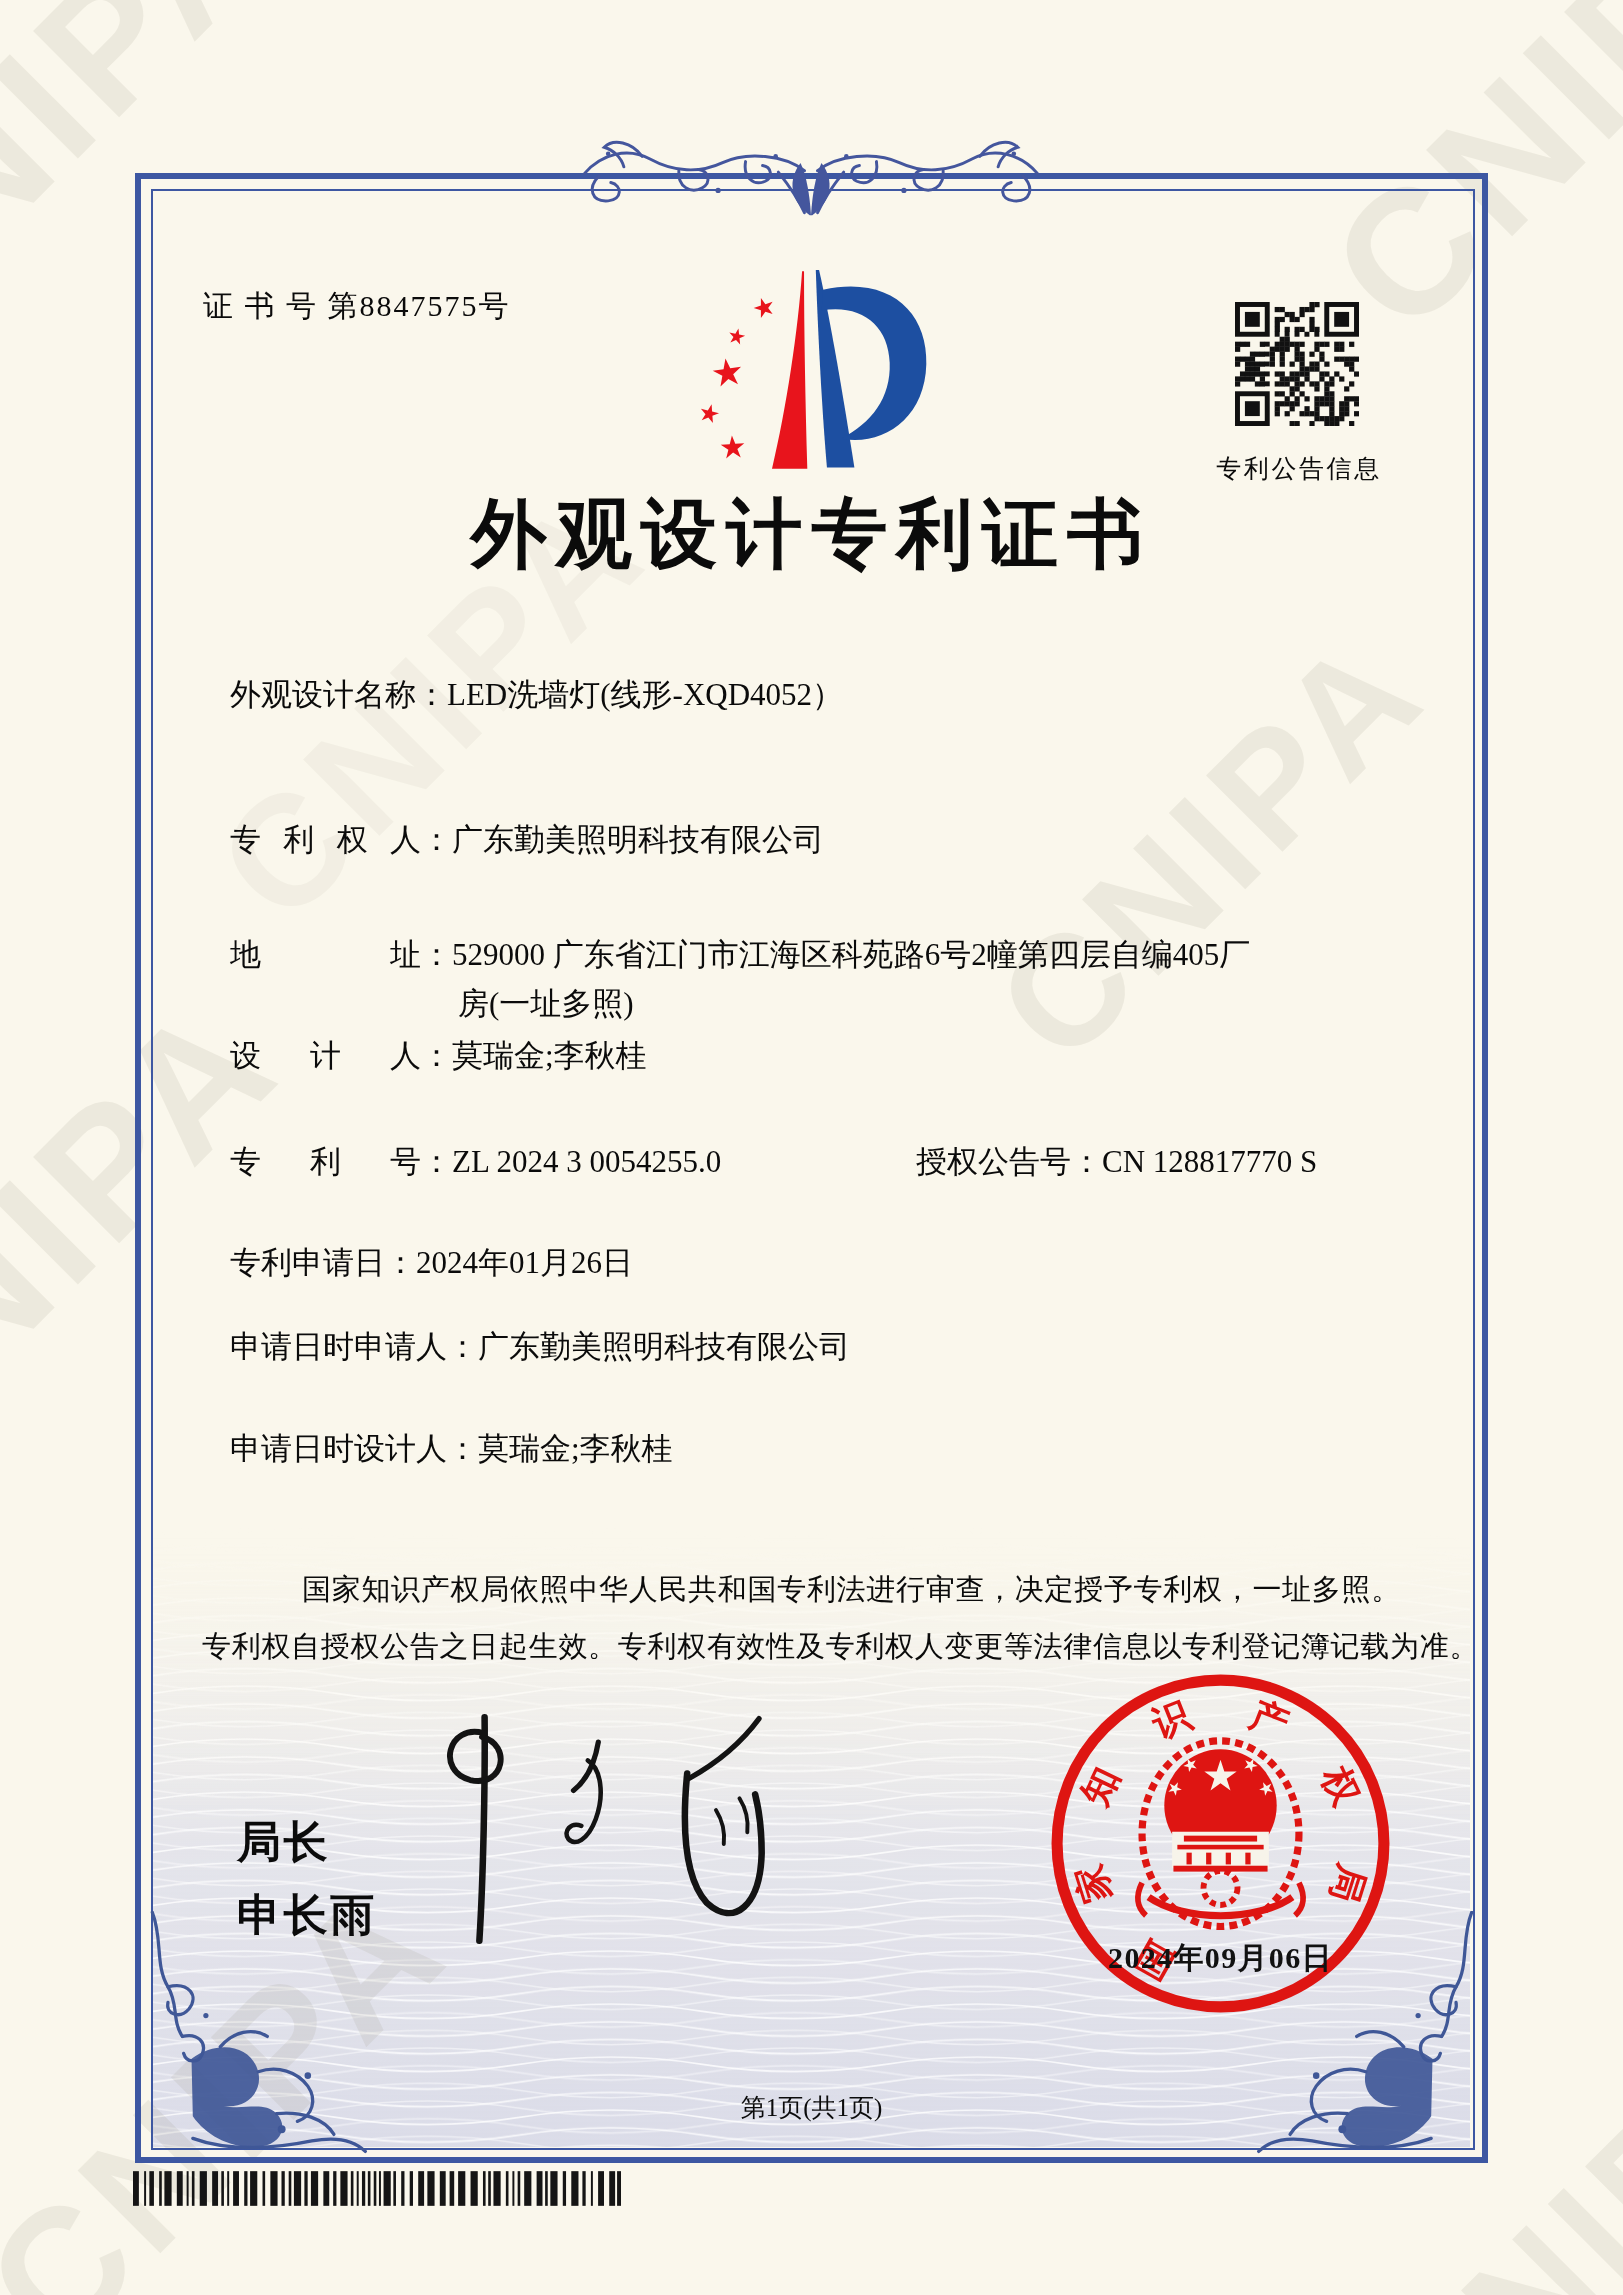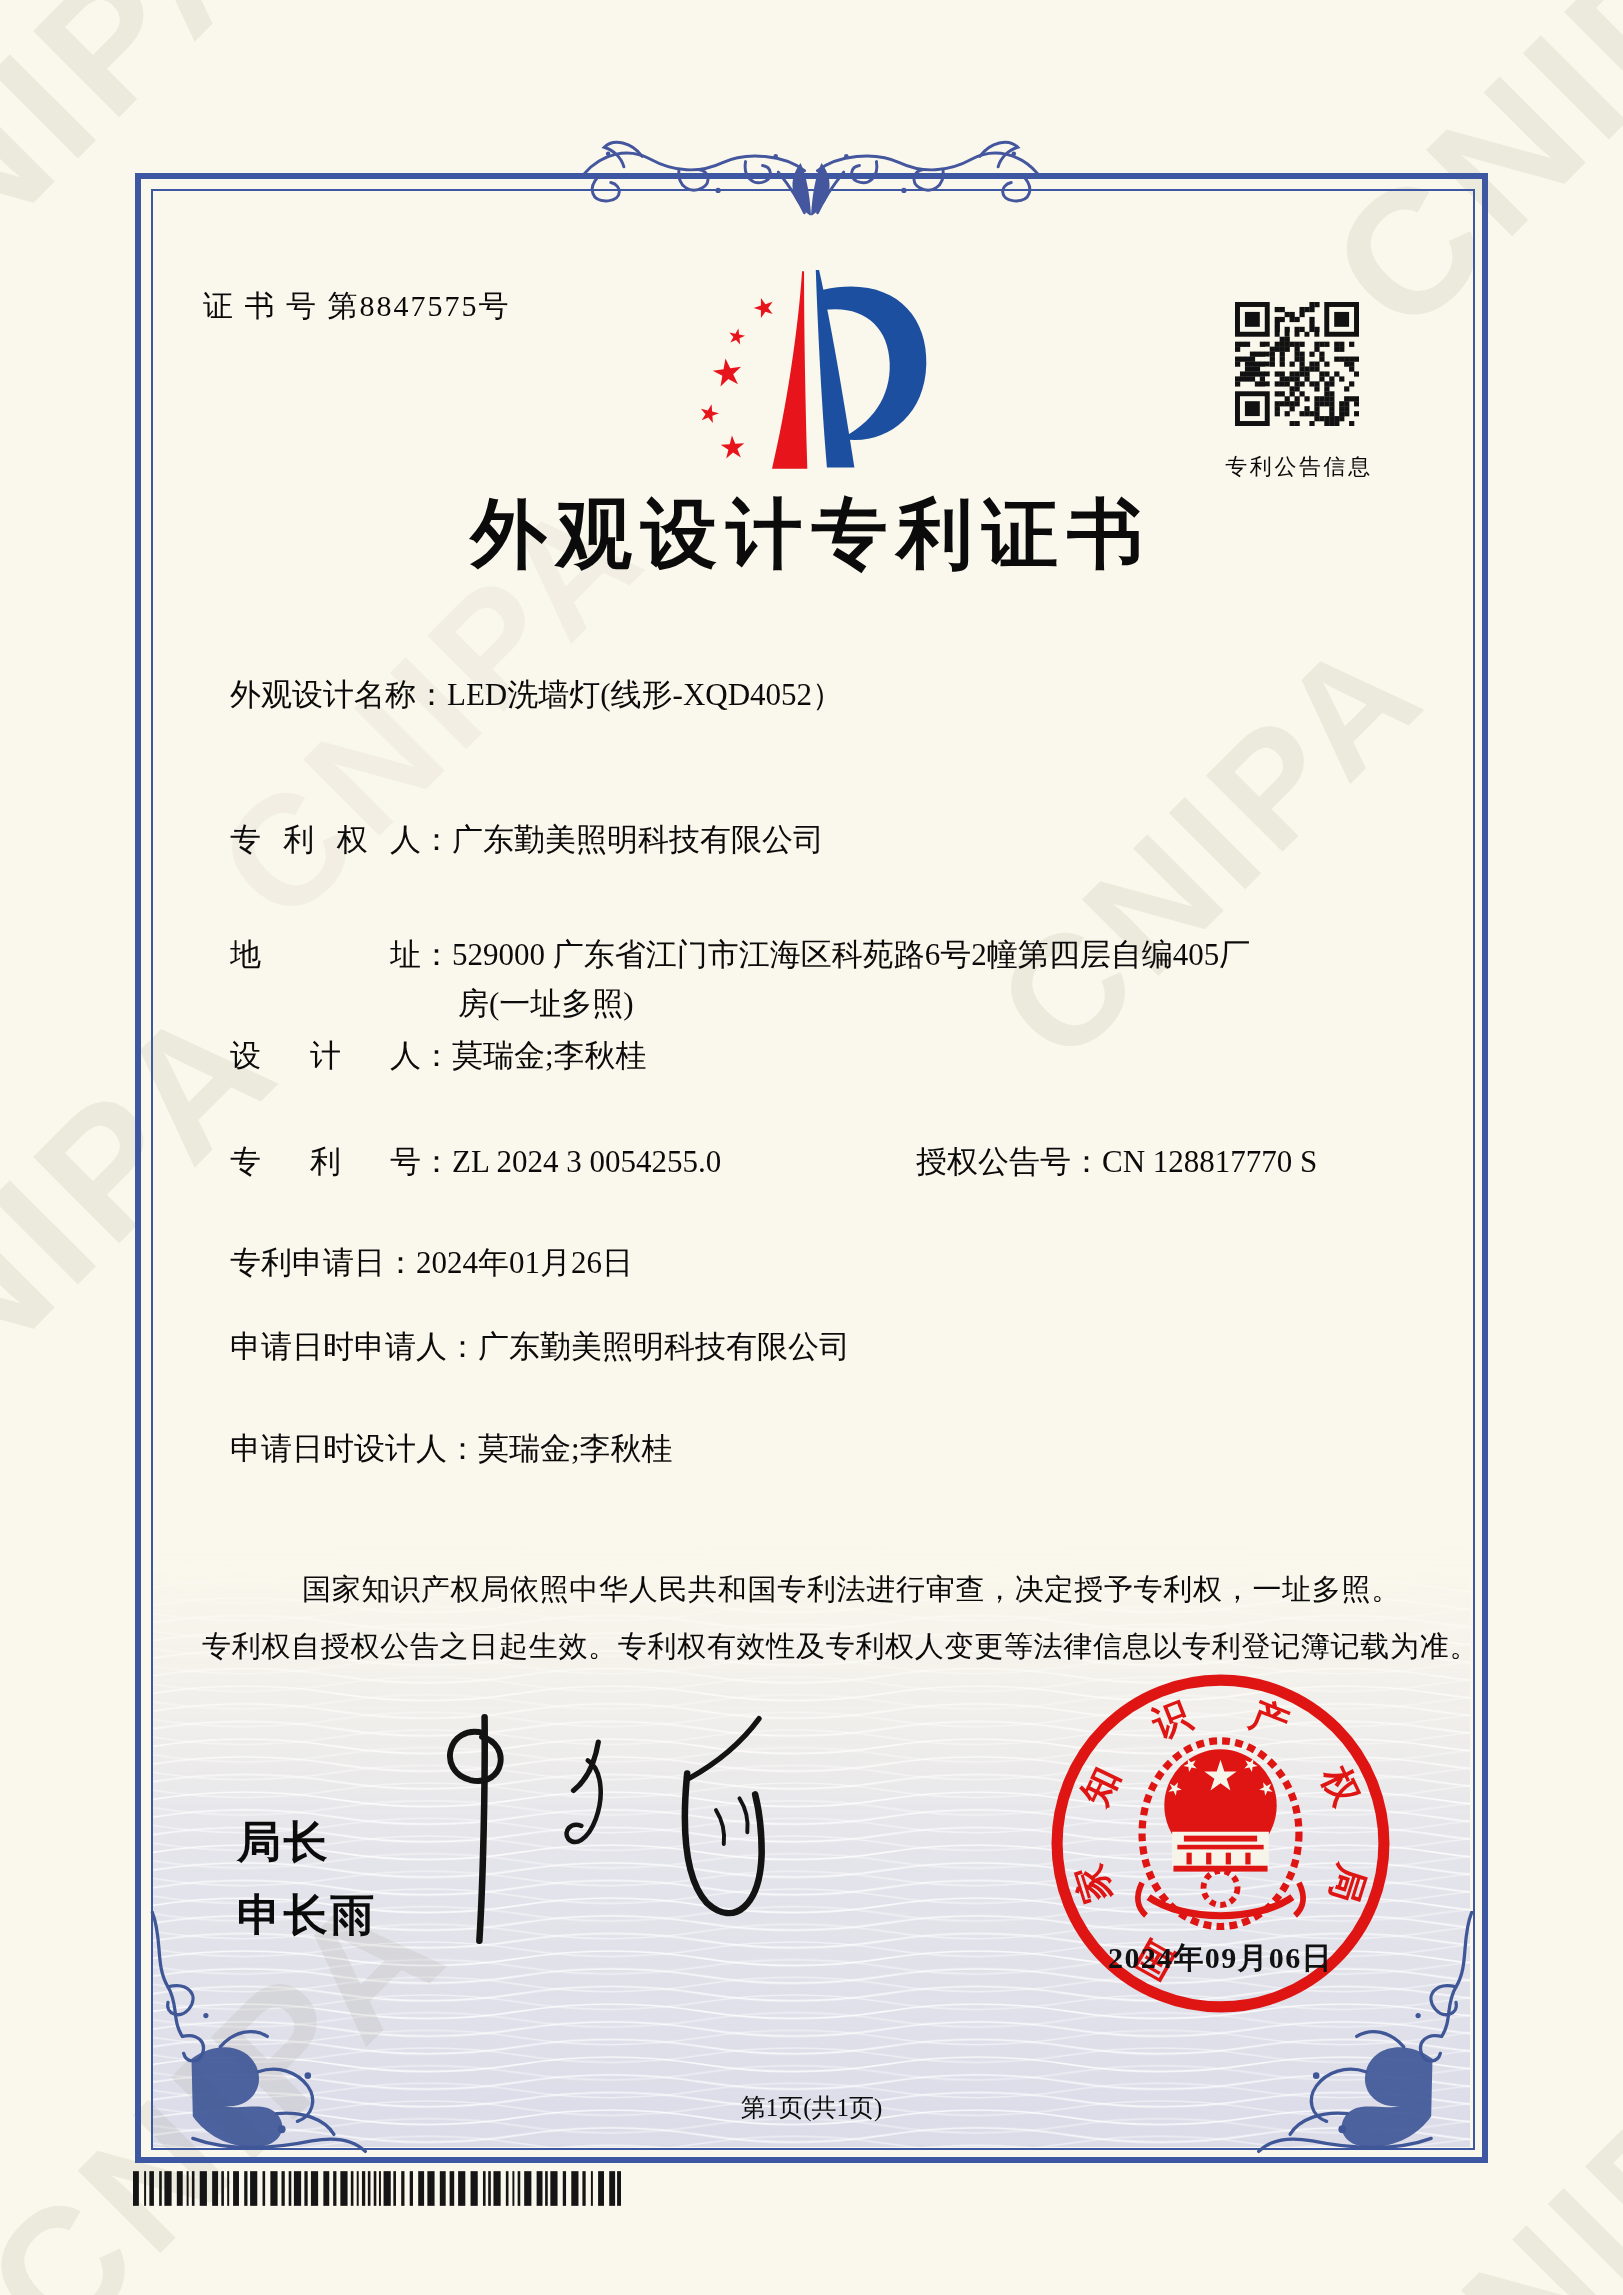--- a/index.html
+++ b/index.html
@@ -23,21 +23,21 @@
   
   .waves{
     left:153px;top:1525px;width:1317px;height:622px;z-index:1;
     background:linear-gradient(180deg,rgba(224,225,235,0) 0%,rgba(224,225,235,.45) 25%,rgba(222,223,234,.8) 55%,#dbdce8 100%);
     -webkit-mask-image:linear-gradient(180deg,transparent 0%,rgba(0,0,0,.55) 22%,#000 48%);
             mask-image:linear-gradient(180deg,transparent 0%,rgba(0,0,0,.55) 22%,#000 48%);
   }
   .cert-no{left:203px;top:286px;font-size:30px;letter-spacing:2px;z-index:5;}
   .title{left:157px;top:484px;width:1309px;text-align:center;font-size:76px;font-weight:bold;letter-spacing:9.2px;z-index:5;}
   .qr-wrap{left:1235px;top:302px;z-index:5;}
-  .qr-caption{left:1201px;top:452px;width:196px;text-align:center;font-size:22px;letter-spacing:2.6px;z-index:5;}
+  .qr-caption{left:1201px;top:452px;width:196px;text-align:center;font-size:25px;letter-spacing:2.6px;z-index:5;}
   .row{position:absolute;left:230px;font-size:31px;line-height:41px;z-index:5;white-space:nowrap;}
   .row2{position:absolute;left:916px;font-size:31px;line-height:41px;z-index:5;white-space:nowrap;}
   .jl{display:inline-block;width:191px;text-align:justify;text-align-last:justify;}
   .statement{position:absolute;font-size:29px;letter-spacing:0.7px;z-index:5;white-space:nowrap;}
   .boss{position:absolute;left:237px;font-family:"Liberation Sans","DejaVu Sans",sans-serif;font-weight:bold;font-size:44px;z-index:5;letter-spacing:2.6px;}
   .footer-page{left:157px;top:2091px;width:1309px;text-align:center;font-size:25px;z-index:5;}
   svg{display:block;}
   .z4{z-index:4;} .z5{z-index:5;} .z6{z-index:6;}
 </style>
 </head>

